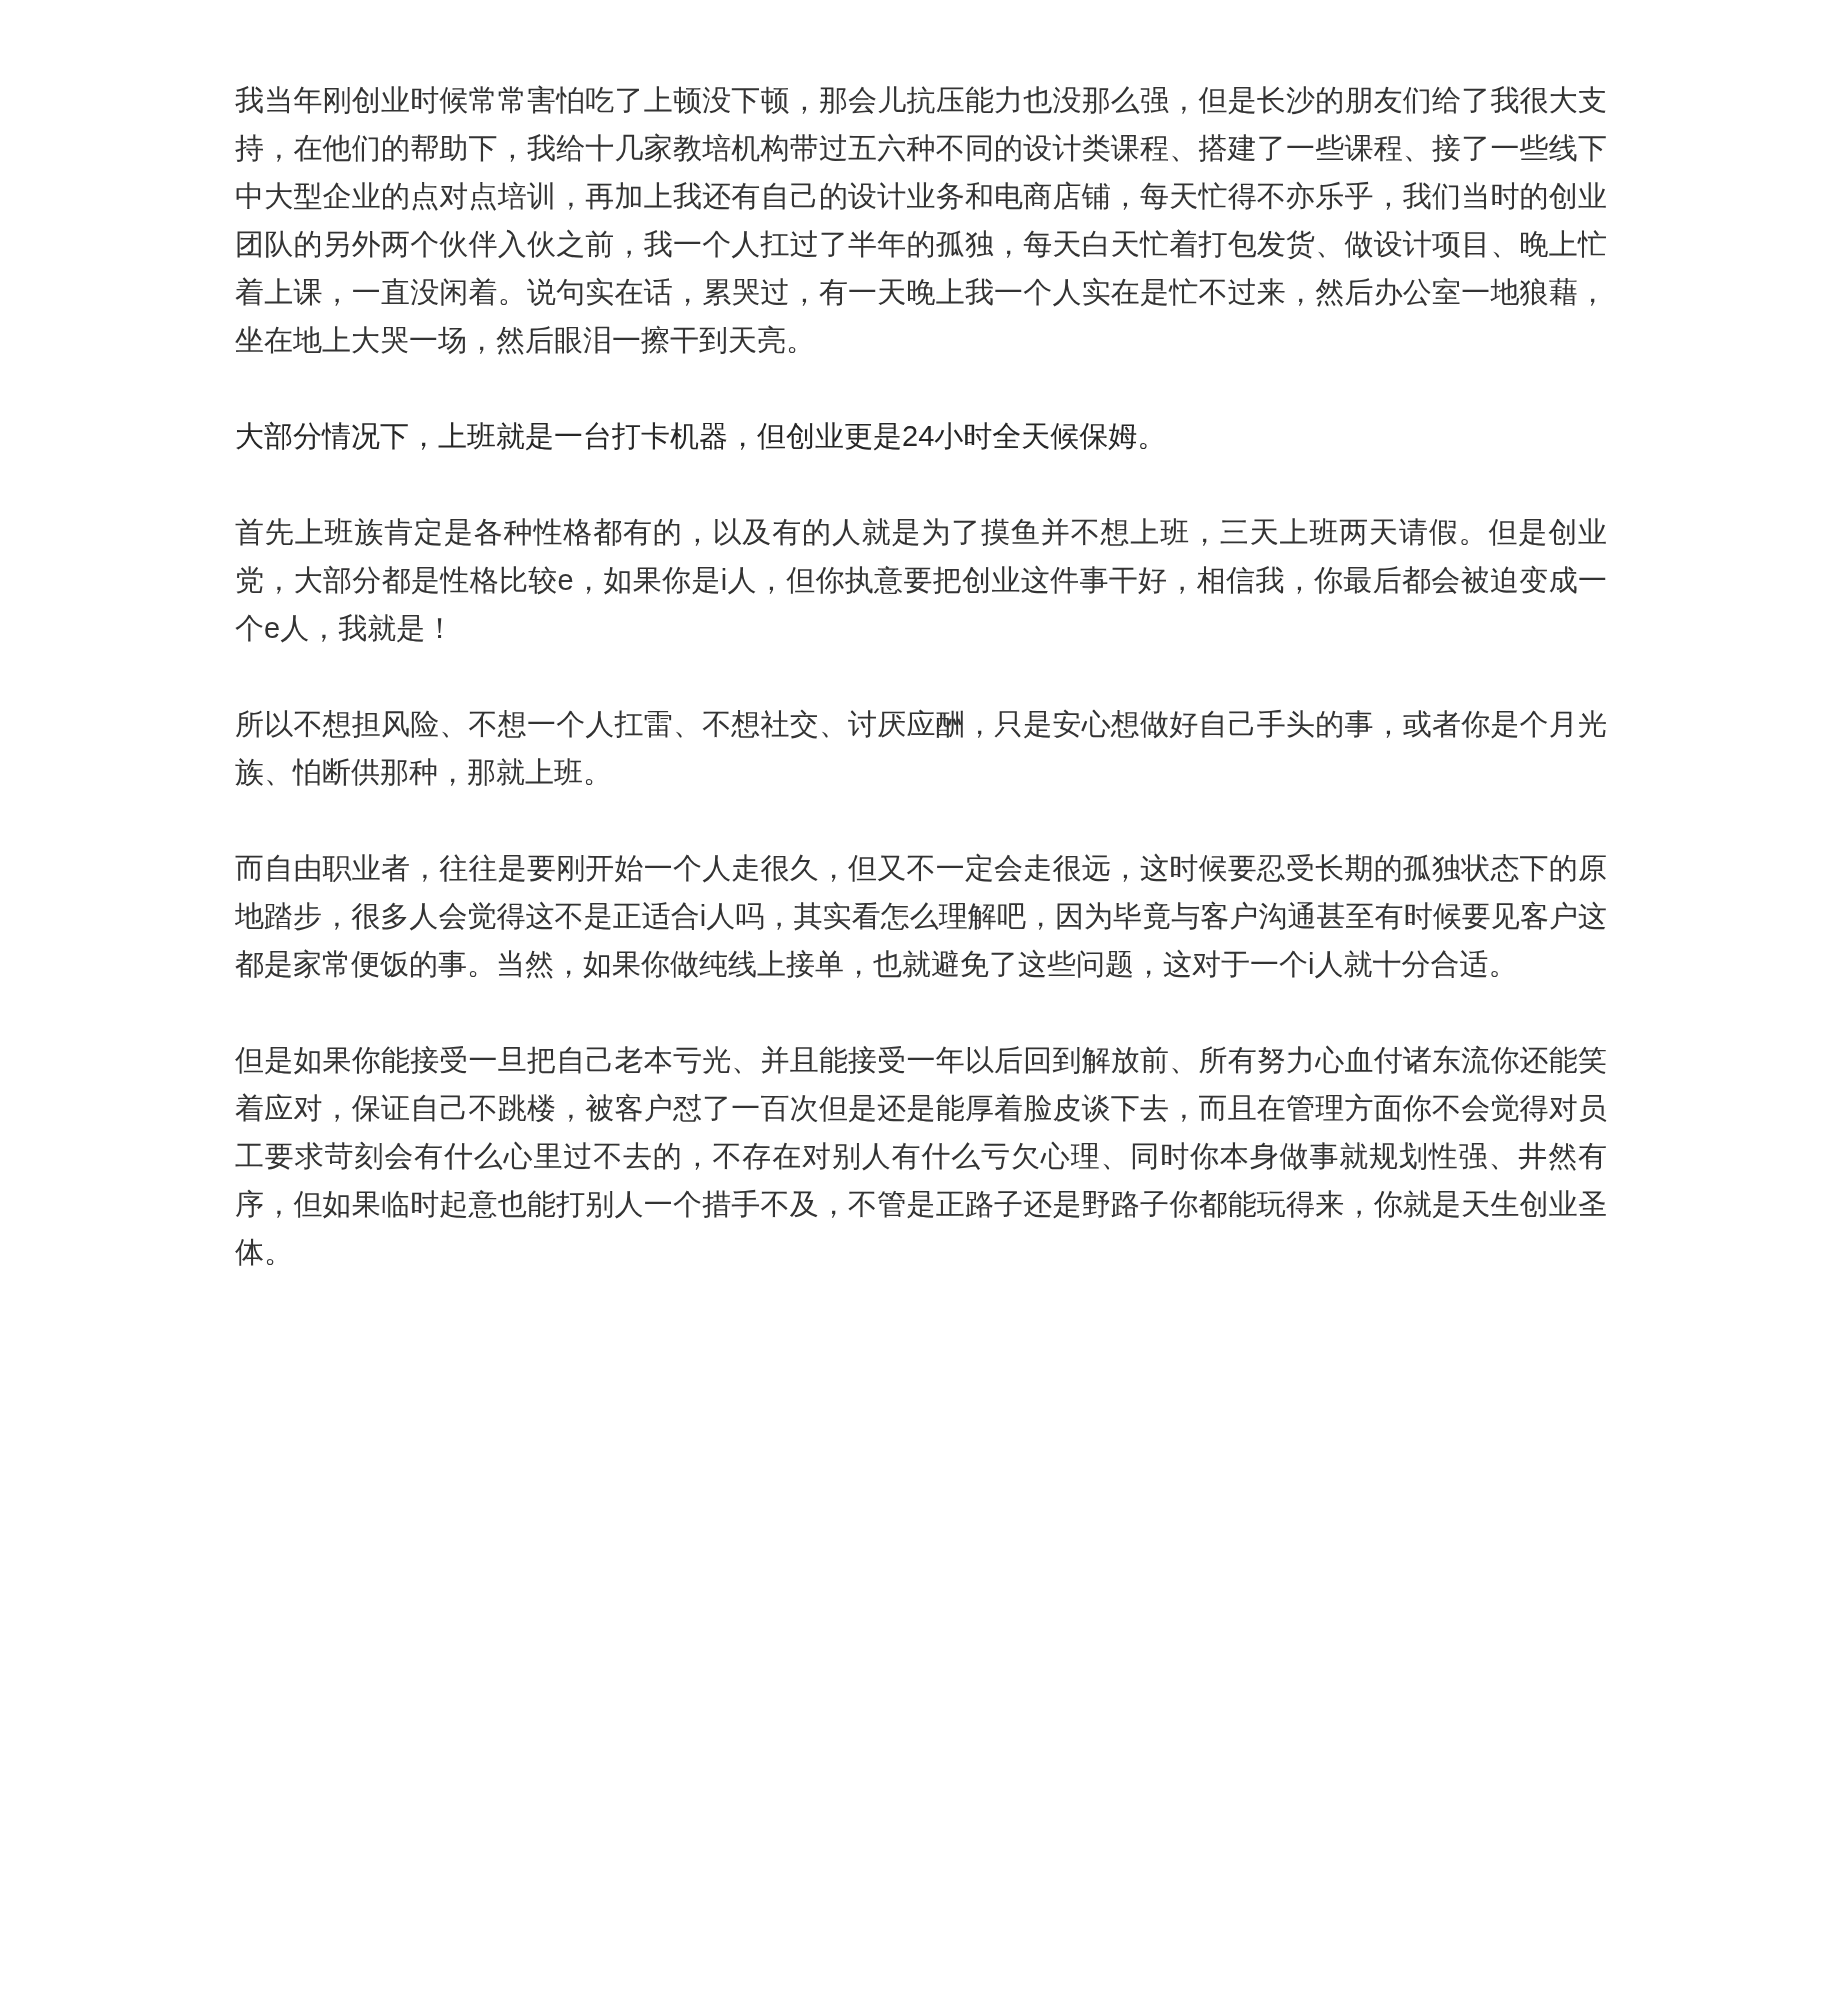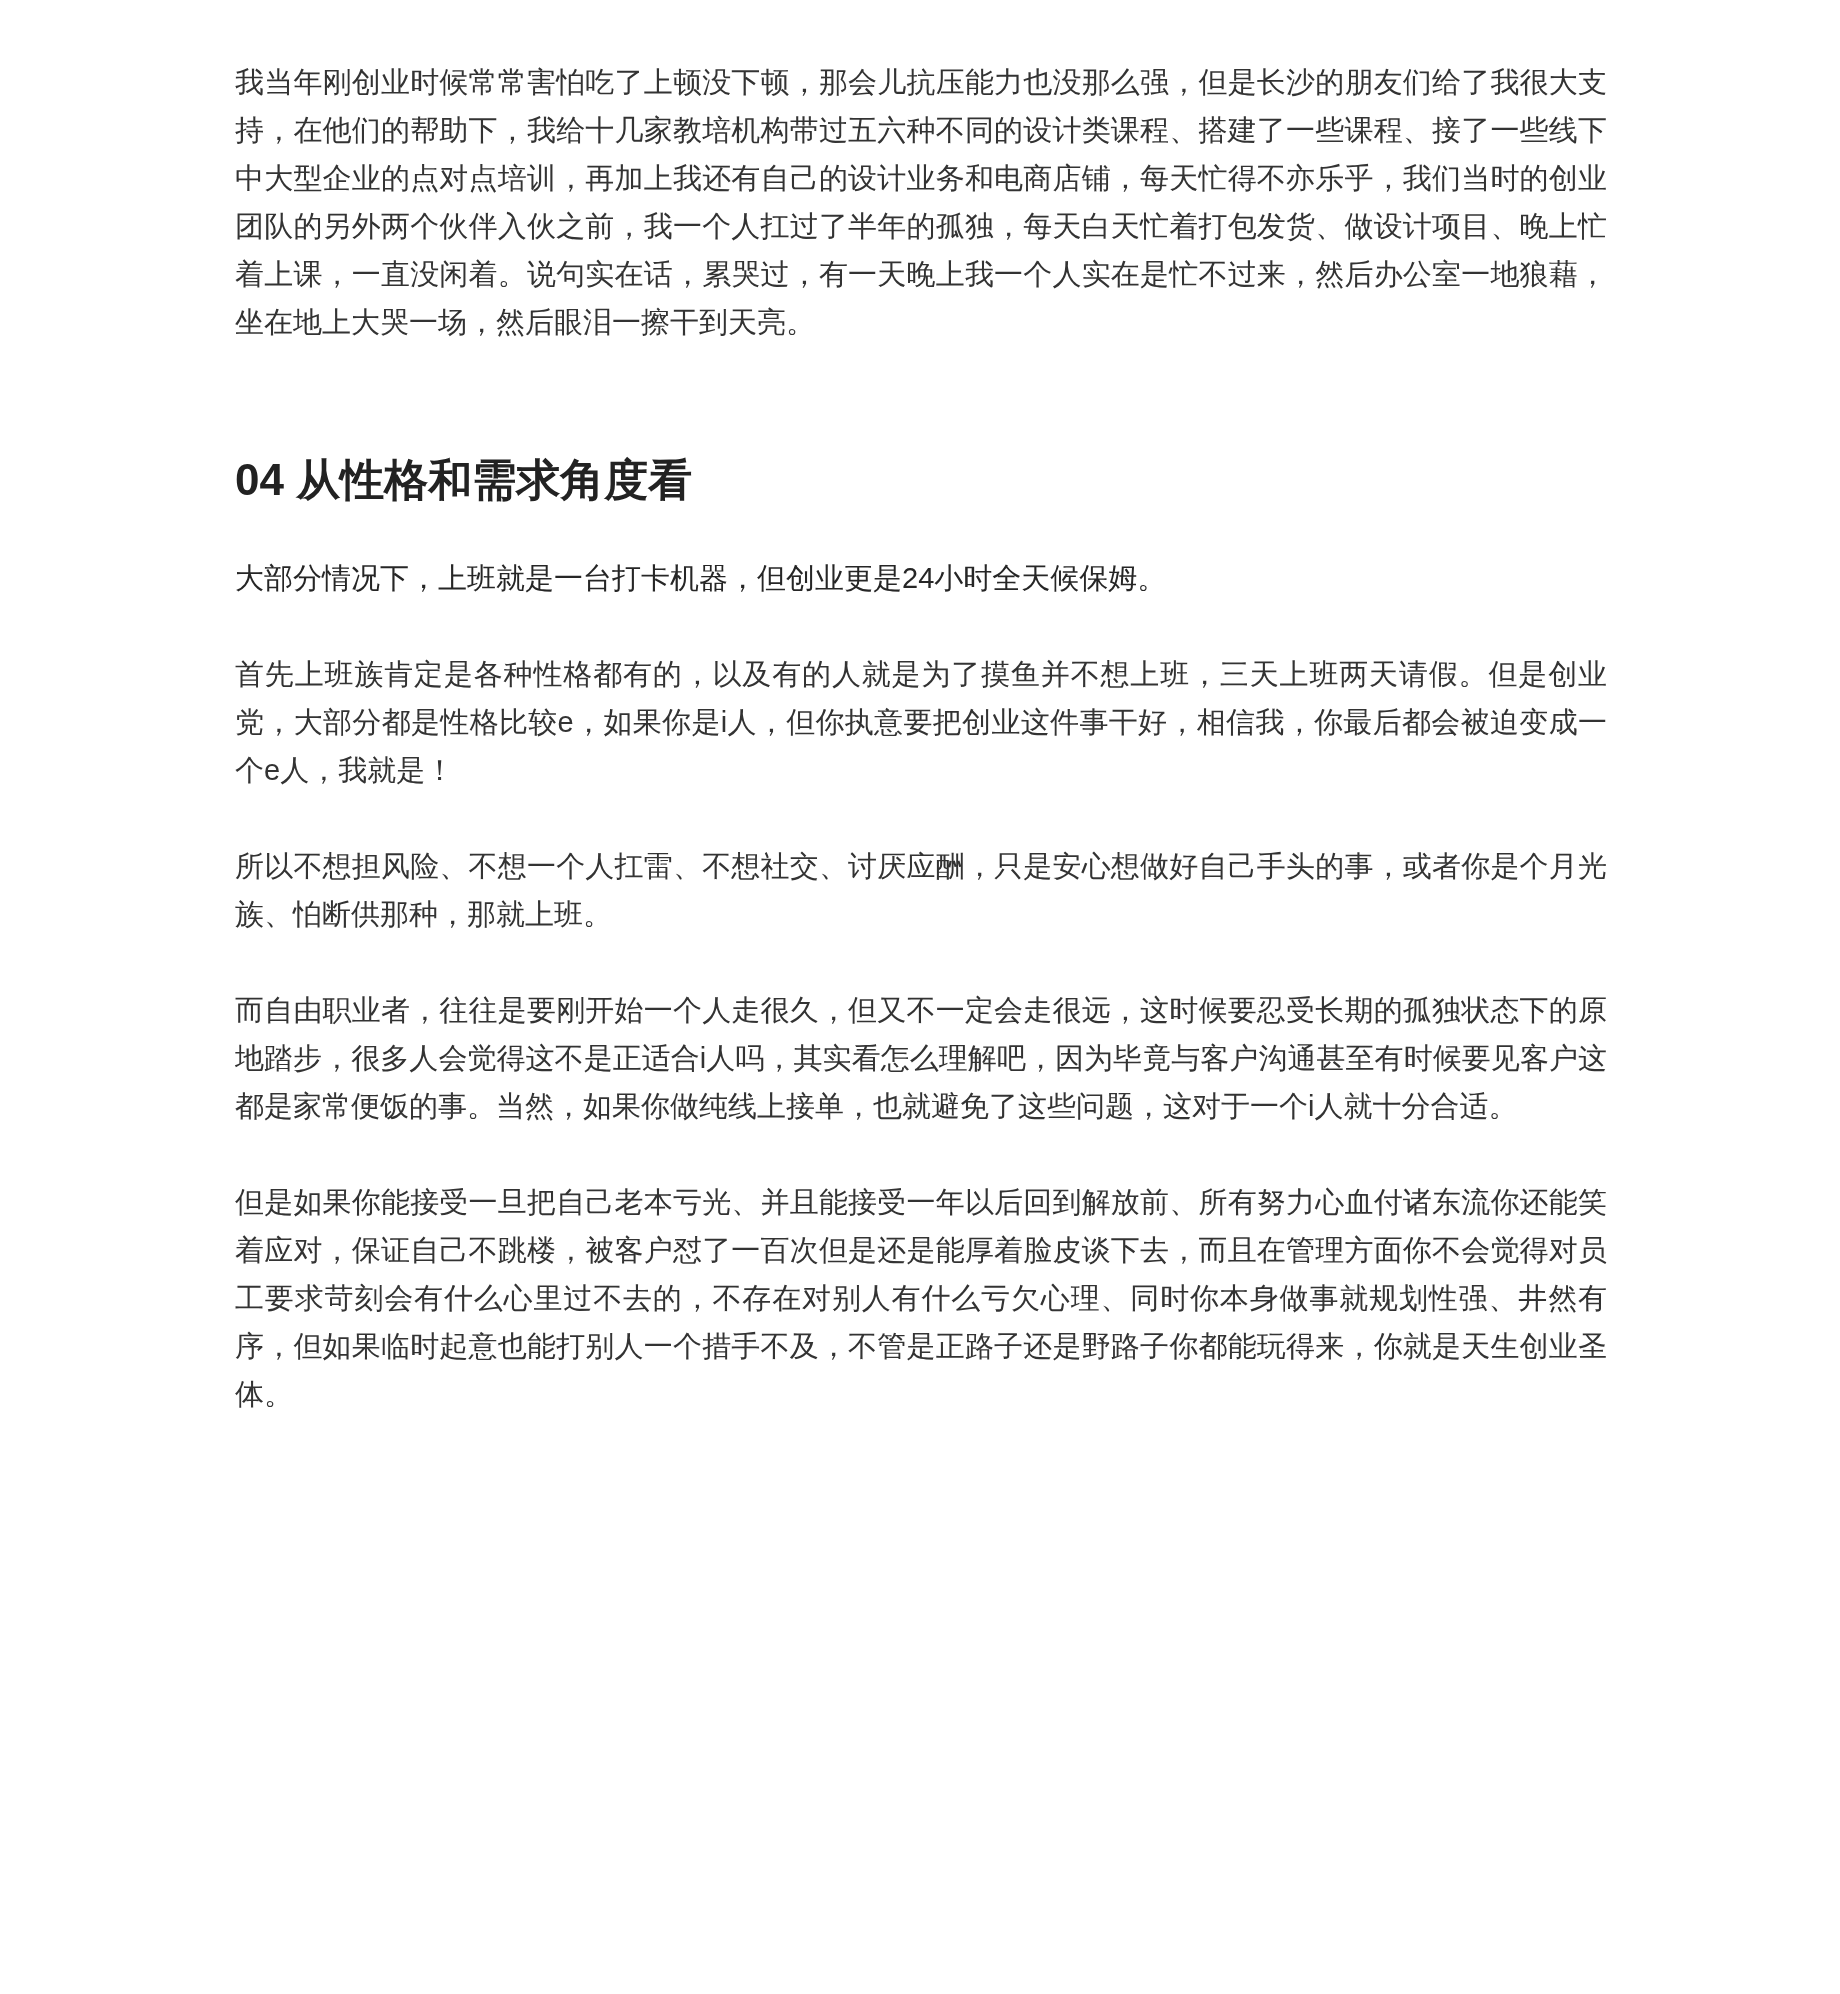--- a/index.html
+++ b/index.html
@@ -15,21 +15,21 @@
   }
   .article {
     box-sizing: border-box;
     width: 1840px;
     padding: 58px 233px 101px 235px;
   }
   .para {
     font-size: 29px;
     line-height: 48px;
     color: #333333;
-    margin: 0 0 48px 0;
+    margin: 18px 0 48px 0;
     text-align: justify;
     letter-spacing: 0;
   }
   .para:last-child {
     margin-bottom: 0;
   }
   .lead {
     font-weight: 400;
     color: #262626;
   }
@@ -40,21 +40,20 @@
     color: #222222;
     margin: 103px 0 43px 0;
   }
 </style>
 </head>
 <body>
 
 <main class="article">
   <p class="para">我当年刚创业时候常常害怕吃了上顿没下顿，那会儿抗压能力也没那么强，但是长沙的朋友们给了我很大支持，在他们的帮助下，我给十几家教培机构带过五六种不同的设计类课程、搭建了一些课程、接了一些线下中大型企业的点对点培训，再加上我还有自己的设计业务和电商店铺，每天忙得不亦乐乎，我们当时的创业团队的另外两个伙伴入伙之前，我一个人扛过了半年的孤独，每天白天忙着打包发货、做设计项目、晚上忙着上课，一直没闲着。说句实在话，累哭过，有一天晚上我一个人实在是忙不过来，然后办公室一地狼藉，坐在地上大哭一场，然后眼泪一擦干到天亮。</p>
 
-  <h2 class="section-heading">04 从性格和需求角度看</h2>
 
   <p class="para lead">大部分情况下，上班就是一台打卡机器，但创业更是24小时全天候保姆。</p>
   <p class="para">首先上班族肯定是各种性格都有的，以及有的人就是为了摸鱼并不想上班，三天上班两天请假。但是创业党，大部分都是性格比较e，如果你是i人，但你执意要把创业这件事干好，相信我，你最后都会被迫变成一个e人，我就是！</p>
   <p class="para">所以不想担风险、不想一个人扛雷、不想社交、讨厌应酬，只是安心想做好自己手头的事，或者你是个月光族、怕断供那种，那就上班。</p>
   <p class="para">而自由职业者，往往是要刚开始一个人走很久，但又不一定会走很远，这时候要忍受长期的孤独状态下的原地踏步，很多人会觉得这不是正适合i人吗，其实看怎么理解吧，因为毕竟与客户沟通甚至有时候要见客户这都是家常便饭的事。当然，如果你做纯线上接单，也就避免了这些问题，这对于一个i人就十分合适。</p>
   <p class="para">但是如果你能接受一旦把自己老本亏光、并且能接受一年以后回到解放前、所有努力心血付诸东流你还能笑着应对，保证自己不跳楼，被客户怼了一百次但是还是能厚着脸皮谈下去，而且在管理方面你不会觉得对员工要求苛刻会有什么心里过不去的，不存在对别人有什么亏欠心理、同时你本身做事就规划性强、井然有序，但如果临时起意也能打别人一个措手不及，不管是正路子还是野路子你都能玩得来，你就是天生创业圣体。</p>
 </main>
 
 
 </body></html>

